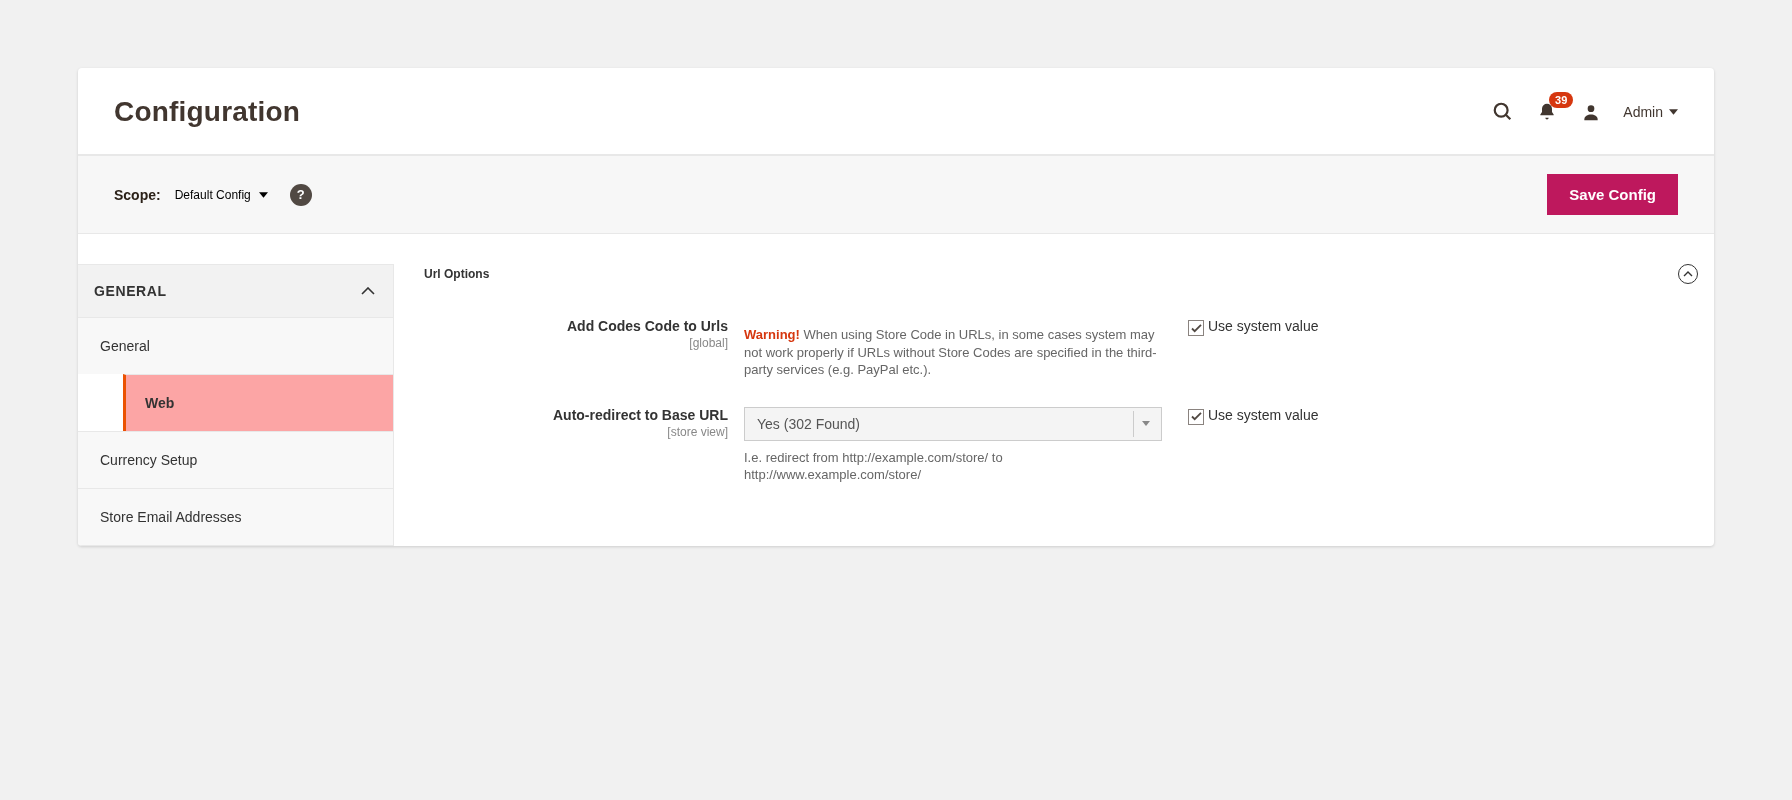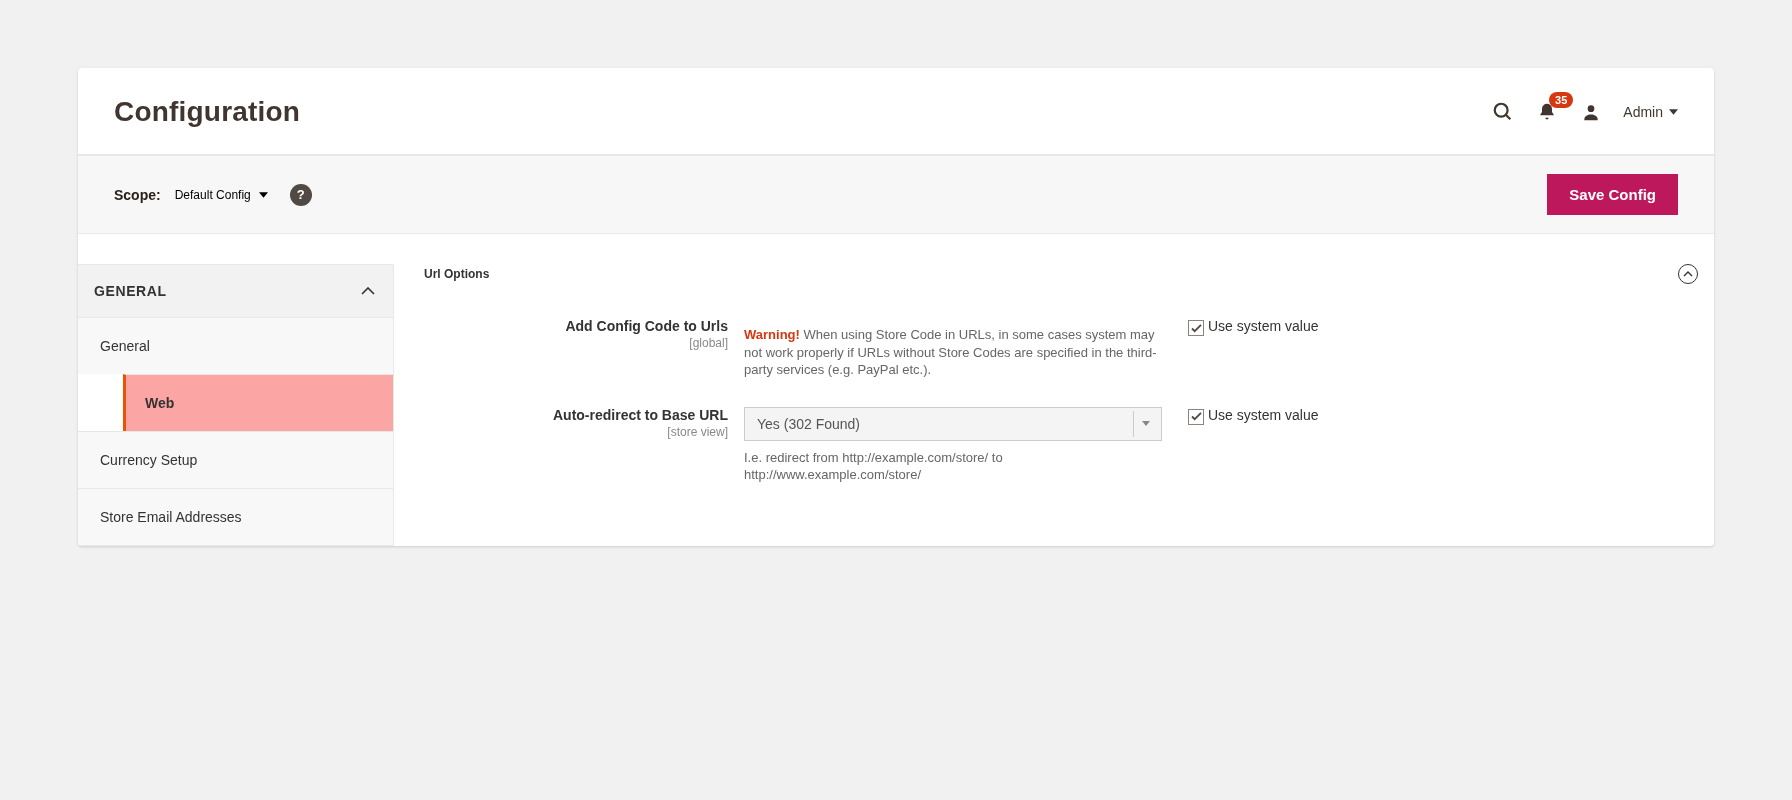--- a/index.html
+++ b/index.html
@@ -53,21 +53,21 @@
     <span class="hdr-icon">
       <svg width="22" height="22" viewBox="0 0 24 24" fill="none" stroke="currentColor" stroke-width="2.4">
           <circle cx="10" cy="10" r="7"></circle>
           <line x1="20" y1="20" x2="15" y2="15"></line>
         </svg>
     </span>
     <span class="hdr-icon">
       <svg width="20" height="20" viewBox="0 0 24 24" fill="currentColor">
           <path d="M12 2a6 6 0 00-6 6v4l-2 3v1h16v-1l-2-3V8a6 6 0 00-6-6zM10 19a2 2 0 104 0h-4z"></path>
         </svg>
-      <span class="badge">35</span>
+      <span class="badge">39</span>
     </span>
     <span class="hdr-icon">
       <svg width="20" height="20" viewBox="0 0 24 24" fill="currentColor">
           <circle cx="12" cy="8" r="4"></circle>
           <path d="M4 21c0-4 4-6 8-6s8 2 8 6v1H4v-1z"></path>
         </svg>
     </span>
     <span class="admin-label">
       <span>Admin</span>
       <svg width="9" height="6" viewBox="0 0 10 6" fill="currentColor">
@@ -113,21 +113,21 @@
         <span class="section-title">Url Options</span>
         <span class="collapse-icon">
           <svg width="10" height="6" viewBox="0 0 10 6" fill="none" stroke="#333" stroke-width="1.4">
               <path d="M1 5l4-4 4 4"></path>
             </svg>
         </span>
       </div>
 
       <div class="row">
         <div class="label-col">
-          <div class="field-label">Add Config Code to Urls</div>
+          <div class="field-label">Add Codes Code to Urls</div>
           <div class="field-scope">[global]</div>
         </div>
         <div class="value-col">
           <div class="note">
             <span class="warn">Warning!</span><span> When using Store Code in URLs, in some cases system may not work properly if URLs without Store Codes are specified in the third-party services (e.g. PayPal etc.).</span>
           </div>
         </div>
         <div class="chk-col">
           <span class="chk">
             <svg width="11" height="9" viewBox="0 0 12 10" fill="none" stroke-width="2">

